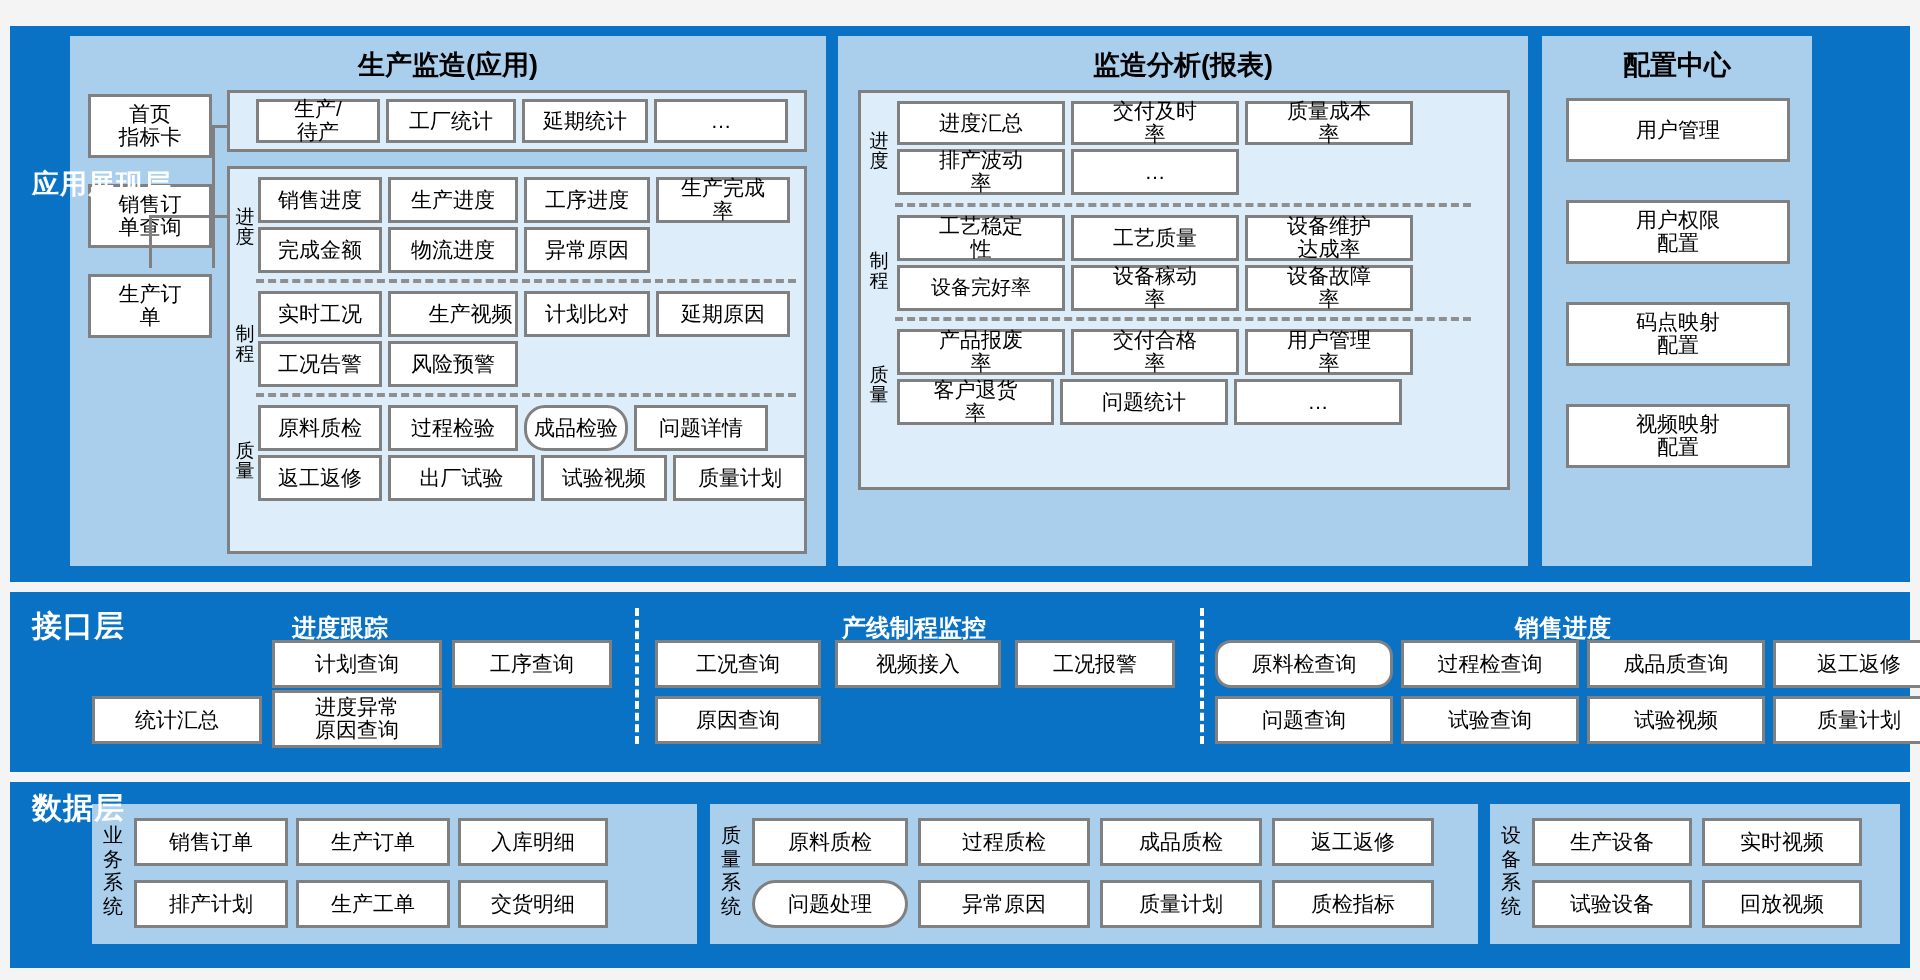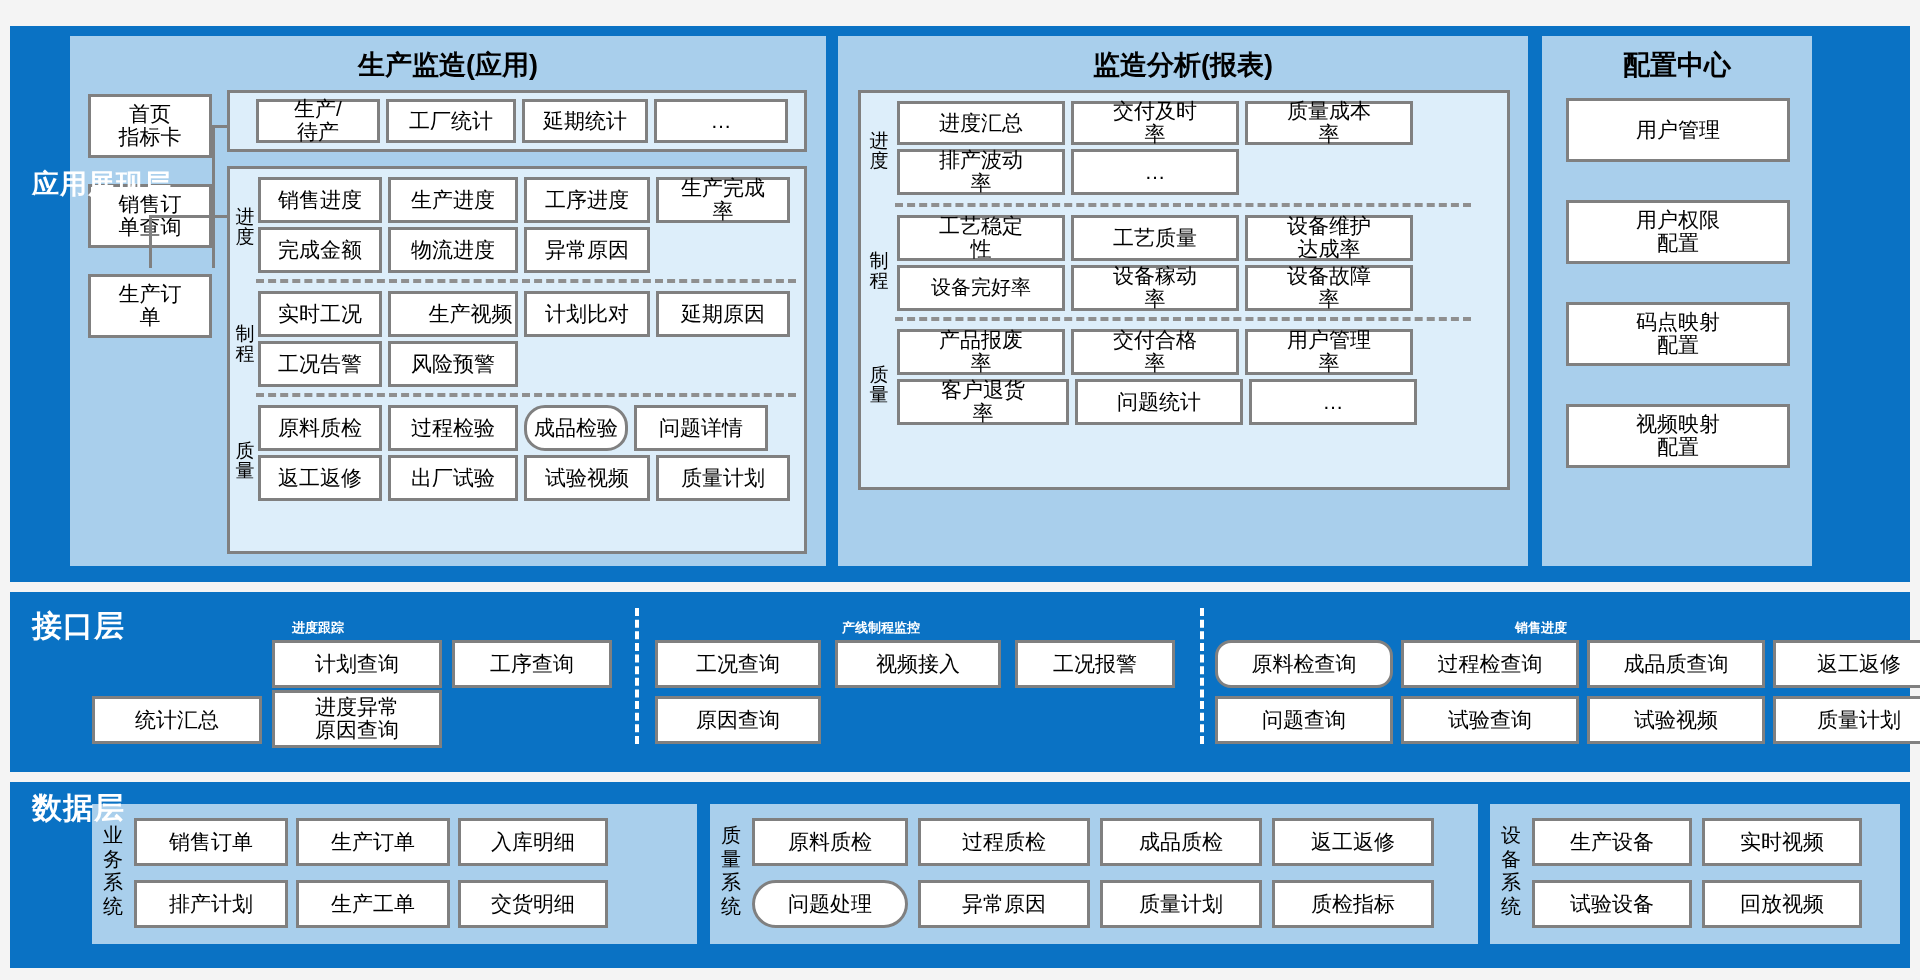--- a/index.html
+++ b/index.html
@@ -84,23 +84,22 @@
   
   #panel-c .bx { position:absolute; left:22px; width:224px; height:64px; }
 
   
   .layer-if {
     position:absolute; left:10px; top:592px; width:1900px; height:180px;
     background:#0a72c4;
   }
   #tag-if { left:22px; top:14px; font-size:30px; }
   .grp-title {
-    position:absolute; color:#ffffff; font-weight:bold; font-size:13px;
+    position:absolute; color:#ffffff; font-weight:bold; font-size:24px;
     white-space:nowrap;
-    margin-top:7px;
   }
   .vdash {
     position:absolute; border-left:4px dashed #ffffff; width:0;
   }
   .layer-if .bx { position:absolute; height:48px; }
 
   
   .layer-data {
     position:absolute; left:10px; top:782px; width:1900px; height:186px;
     background:#0a72c4;
@@ -184,21 +183,21 @@
 
         <div class="rowlabel" style="left:5px;top:272px;">质<br>量</div>
         <div class="cellrow" style="left:28px;top:236px;">
           <div class="bx" style="width:124px;height:46px;">原料质检</div>
           <div class="bx" style="width:130px;height:46px;">过程检验</div>
           <div class="bx" style="width:104px;height:46px;border-radius:21px;">成品检验</div>
           <div class="bx" style="width:134px;height:46px;">问题详情</div>
         </div>
         <div class="cellrow" style="left:28px;top:286px;">
           <div class="bx" style="width:124px;height:46px;">返工返修</div>
-          <div class="bx" style="width:130px;height:46px;">出厂试验</div>
+          <div class="bx" style="width:147px;height:46px;">出厂试验</div>
           <div class="bx" style="width:126px;height:46px;">试验视频</div>
           <div class="bx" style="width:134px;height:46px;">质量计划</div>
         </div>
       </div>
     </div>
 
     <div class="panel" id="panel-b">
       <div class="panel-title">监造分析(报表)</div>
 
       <div id="sub-b">
@@ -238,21 +237,21 @@
         <div class="rowlabel" style="left:8px;top:272px;">质<br>量</div>
         <div class="cellrow" style="left:36px;top:236px;">
           <div class="bx" style="width:168px;height:46px;">产品报废
 率</div>
           <div class="bx" style="width:168px;height:46px;">交付合格
 率</div>
           <div class="bx" style="width:168px;height:46px;">用户管理
 率</div>
         </div>
         <div class="cellrow" style="left:36px;top:286px;">
-          <div class="bx" style="width:172px;height:46px;">客户退货
+          <div class="bx" style="width:157px;height:46px;">客户退货
 率</div>
           <div class="bx" style="width:168px;height:46px;">问题统计</div>
           <div class="bx" style="width:168px;height:46px;">…</div>
         </div>
       </div>
     </div>
 
     <div class="panel" id="panel-c">
       <div class="panel-title">配置中心</div>
       <div class="bx" style="top:60px;">用户管理</div>

